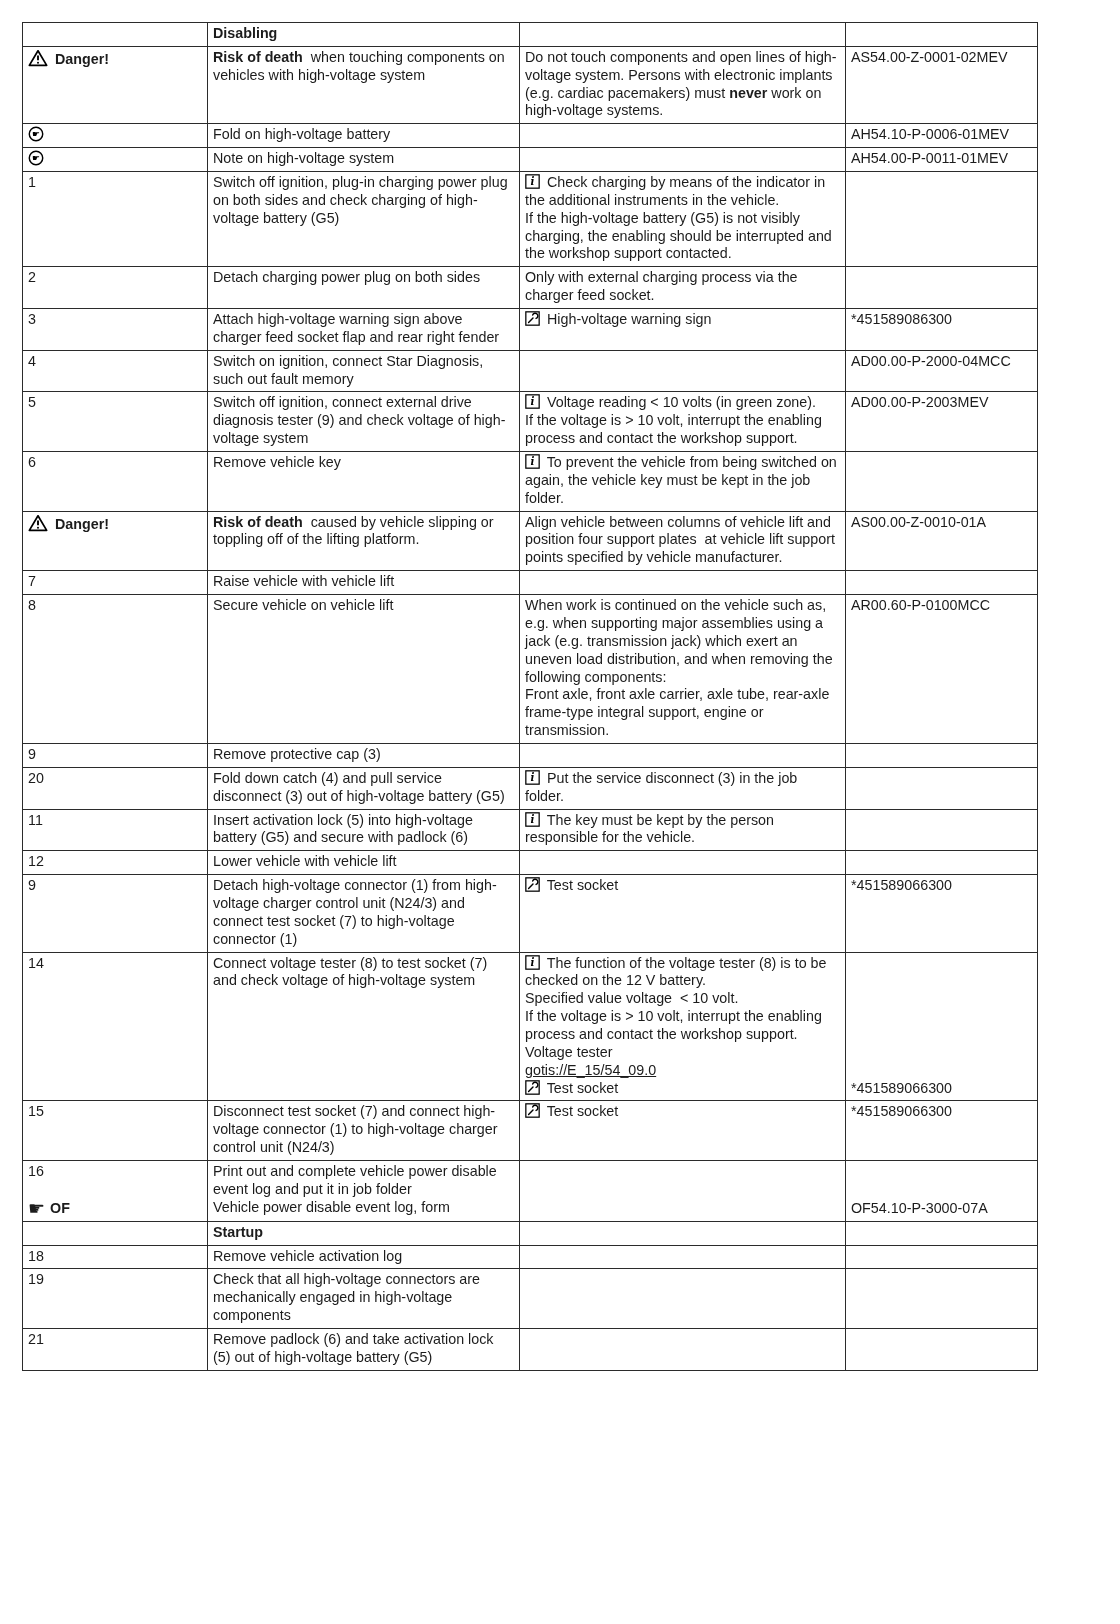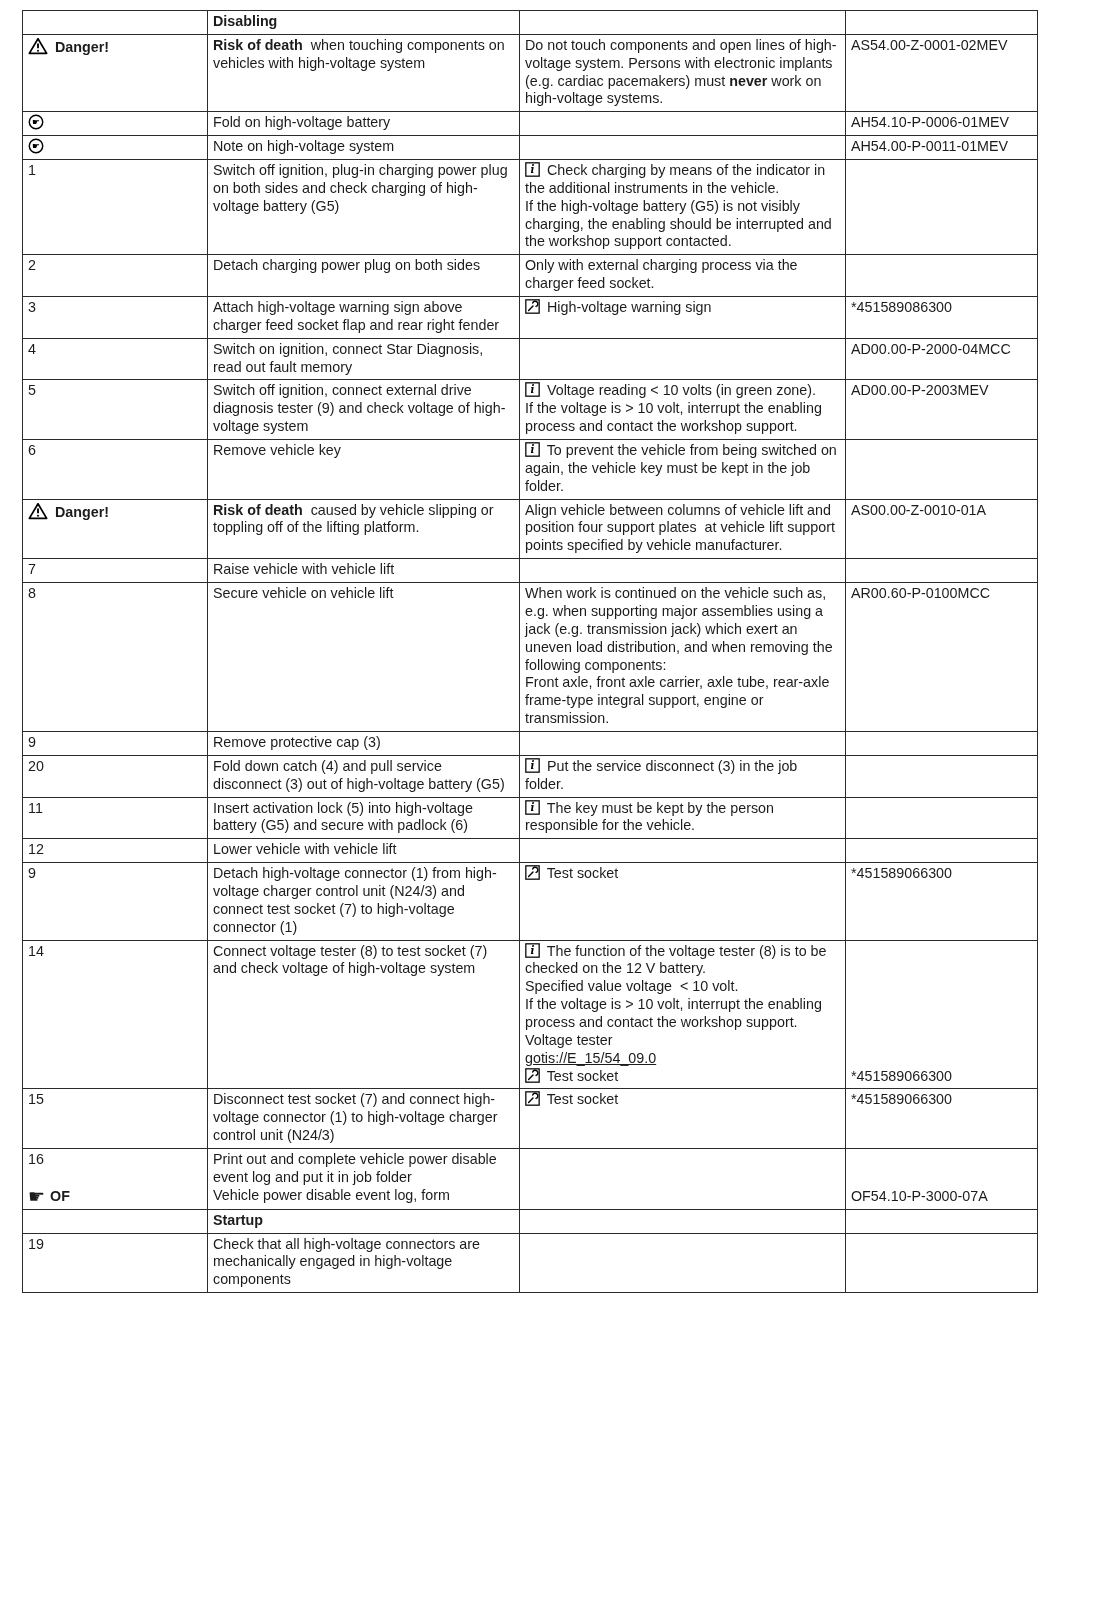--- a/index.html
+++ b/index.html
@@ -10,21 +10,21 @@
     color: #1c1c1c;
   }
   body {
     width: 1120px;
     min-height: 1624px;
     box-sizing: border-box;
   }
   table[data-name="procedure-table"] {
     border-collapse: collapse;
     table-layout: fixed;
-    margin: 10px 0 0 22px;
+    margin: 22px 0 0 22px;
   }
   td {
     border: 1px solid #2b2b2b;
     vertical-align: top;
     padding: 2px 5px 3px 5px;
     font-size: 14.3px;
     line-height: 1.25;
     white-space: pre-wrap;
     word-wrap: break-word;
     overflow: hidden;
@@ -107,21 +107,21 @@
         <td data-name="step-cell" class="c1"><span data-name="text-run">3</span></td>
         <td data-name="instruction-cell" class="c2"><span data-name="text-run">Attach high-voltage warning sign above charger feed socket flap and rear right fender</span></td>
         <td data-name="info-cell" class="c3"><span class="icon" data-name="tool-icon"><svg viewBox="0 0 18 18" width="15" height="15" style="vertical-align:-2px">
               <rect x="1" y="1" width="16" height="16" fill="none" stroke="#000" stroke-width="1.5"></rect>
               <path d="M4.3 13.7 L9.6 8.4 M9.2 4.8 a3.2 3.2 0 1 1 4.1 4.1" fill="none" stroke="#000" stroke-width="1.7" stroke-linecap="round"></path>
             </svg></span><span data-name="text-run"> High-voltage warning sign</span></td>
         <td data-name="code-cell" class="c4"><span data-name="text-run">*451589086300</span></td>
       </tr>
       <tr data-name="table-row">
         <td data-name="step-cell" class="c1"><span data-name="text-run">4</span></td>
-        <td data-name="instruction-cell" class="c2"><span data-name="text-run">Switch on ignition, connect Star Diagnosis, read out fault memory</span></td>
+        <td data-name="instruction-cell" class="c2"><span data-name="text-run">Switch on ignition, connect Star Diagnosis, such out fault memory</span></td>
         <td data-name="info-cell" class="c3"></td>
         <td data-name="code-cell" class="c4"><span data-name="text-run">AD00.00-P-2000-04MCC</span></td>
       </tr>
       <tr data-name="table-row">
         <td data-name="step-cell" class="c1"><span data-name="text-run">5</span></td>
         <td data-name="instruction-cell" class="c2"><span data-name="text-run">Switch off ignition, connect external drive diagnosis tester (9) and check voltage of high-voltage system</span></td>
         <td data-name="info-cell" class="c3"><span class="icon" data-name="info-icon"><svg viewBox="0 0 18 18" width="15" height="15" style="vertical-align:-2px">
               <rect x="1" y="1" width="16" height="16" fill="none" stroke="#000" stroke-width="1.5"></rect>
               <text x="9" y="13.5" text-anchor="middle" font-size="12.5" font-weight="bold" font-style="italic" font-family="DejaVu Serif, serif">i</text>
             </svg></span><span data-name="text-run"> Voltage reading &lt; 10 volts (in green zone).
@@ -234,19 +234,31 @@
         <td data-name="info-cell" class="c3"></td>
         <td data-name="code-cell" class="c4 vb"><span data-name="text-run">OF54.10-P-3000-07A</span></td>
       </tr>
       <tr data-name="table-row">
         <td data-name="step-cell" class="c1"></td>
         <td data-name="instruction-cell" class="c2"><span class="b" data-name="text-run">Startup</span></td>
         <td data-name="info-cell" class="c3"></td>
         <td data-name="code-cell" class="c4"></td>
       </tr>
       <tr data-name="table-row">
+        <td data-name="step-cell" class="c1"><span data-name="text-run">18</span></td>
+        <td data-name="instruction-cell" class="c2"><span data-name="text-run">Remove vehicle activation log</span></td>
+        <td data-name="info-cell" class="c3"></td>
+        <td data-name="code-cell" class="c4"></td>
+      </tr>
+      <tr data-name="table-row">
         <td data-name="step-cell" class="c1"><span data-name="text-run">19</span></td>
         <td data-name="instruction-cell" class="c2"><span data-name="text-run">Check that all high-voltage connectors are mechanically engaged in high-voltage components</span></td>
+        <td data-name="info-cell" class="c3"></td>
+        <td data-name="code-cell" class="c4"></td>
+      </tr>
+      <tr data-name="table-row">
+        <td data-name="step-cell" class="c1"><span data-name="text-run">21</span></td>
+        <td data-name="instruction-cell" class="c2"><span data-name="text-run">Remove padlock (6) and take activation lock (5) out of high-voltage battery (G5)</span></td>
         <td data-name="info-cell" class="c3"></td>
         <td data-name="code-cell" class="c4"></td>
       </tr>
     </tbody>
 </table>
 
 </body></html>

